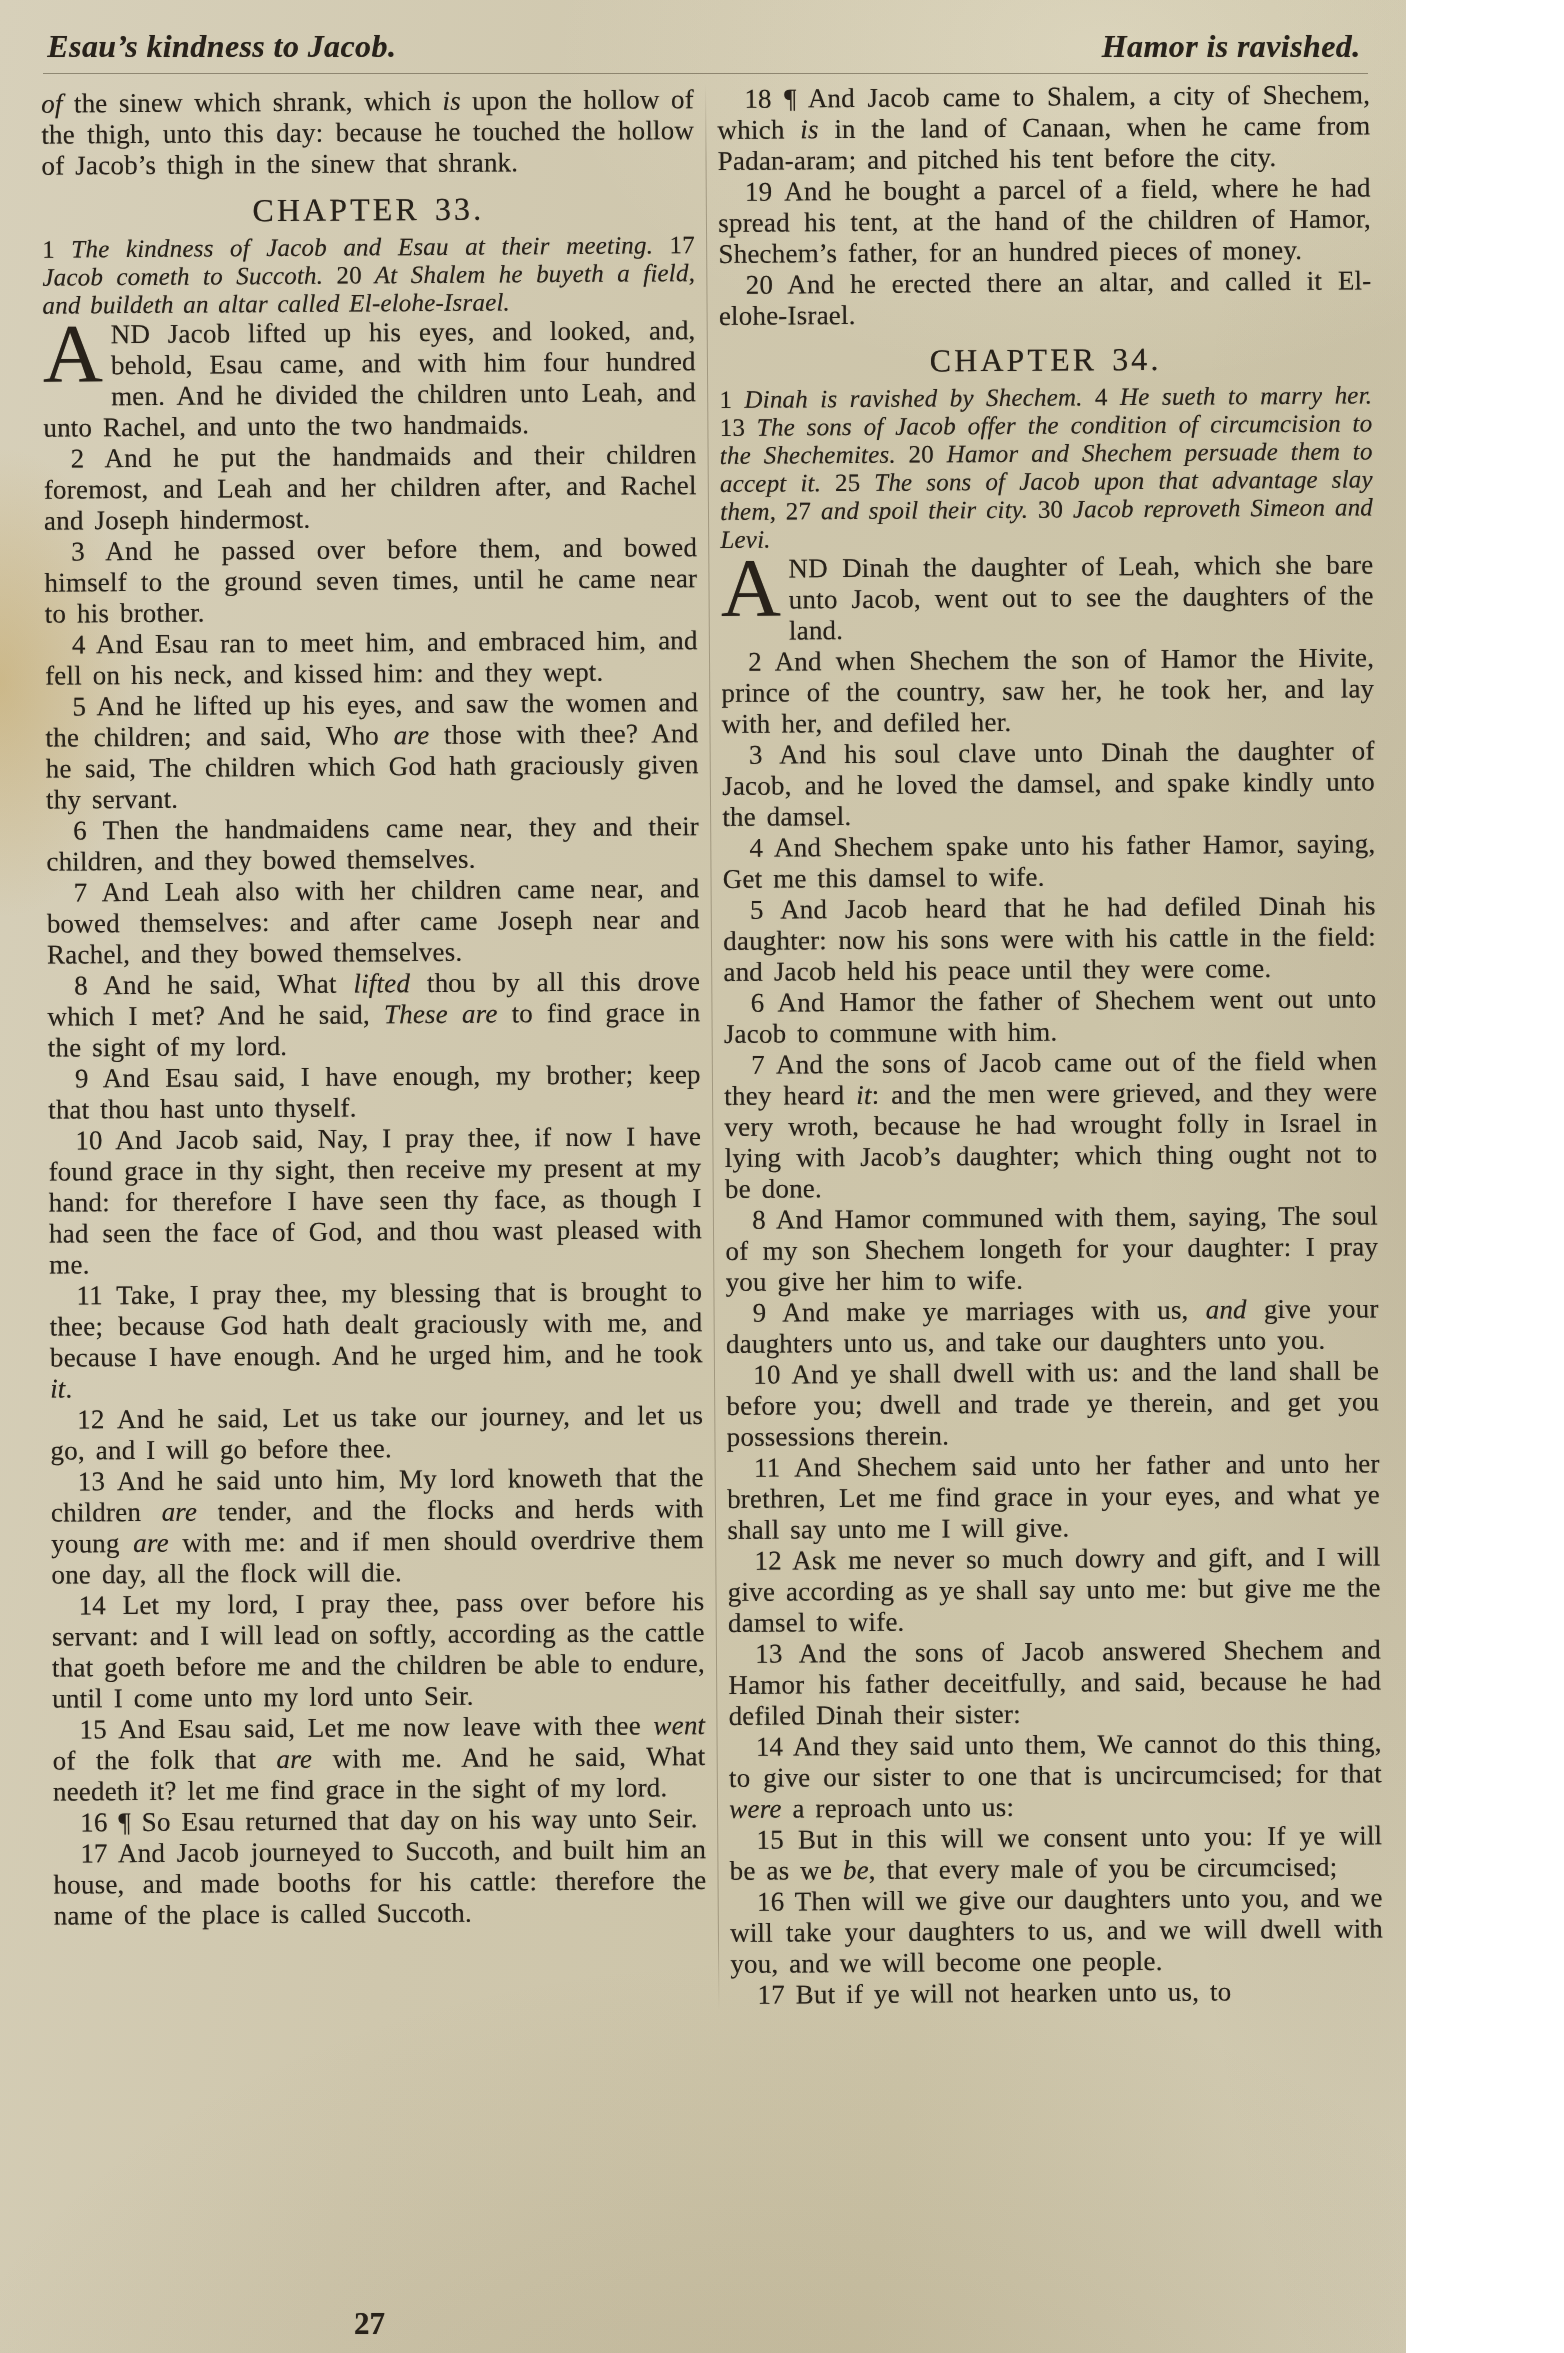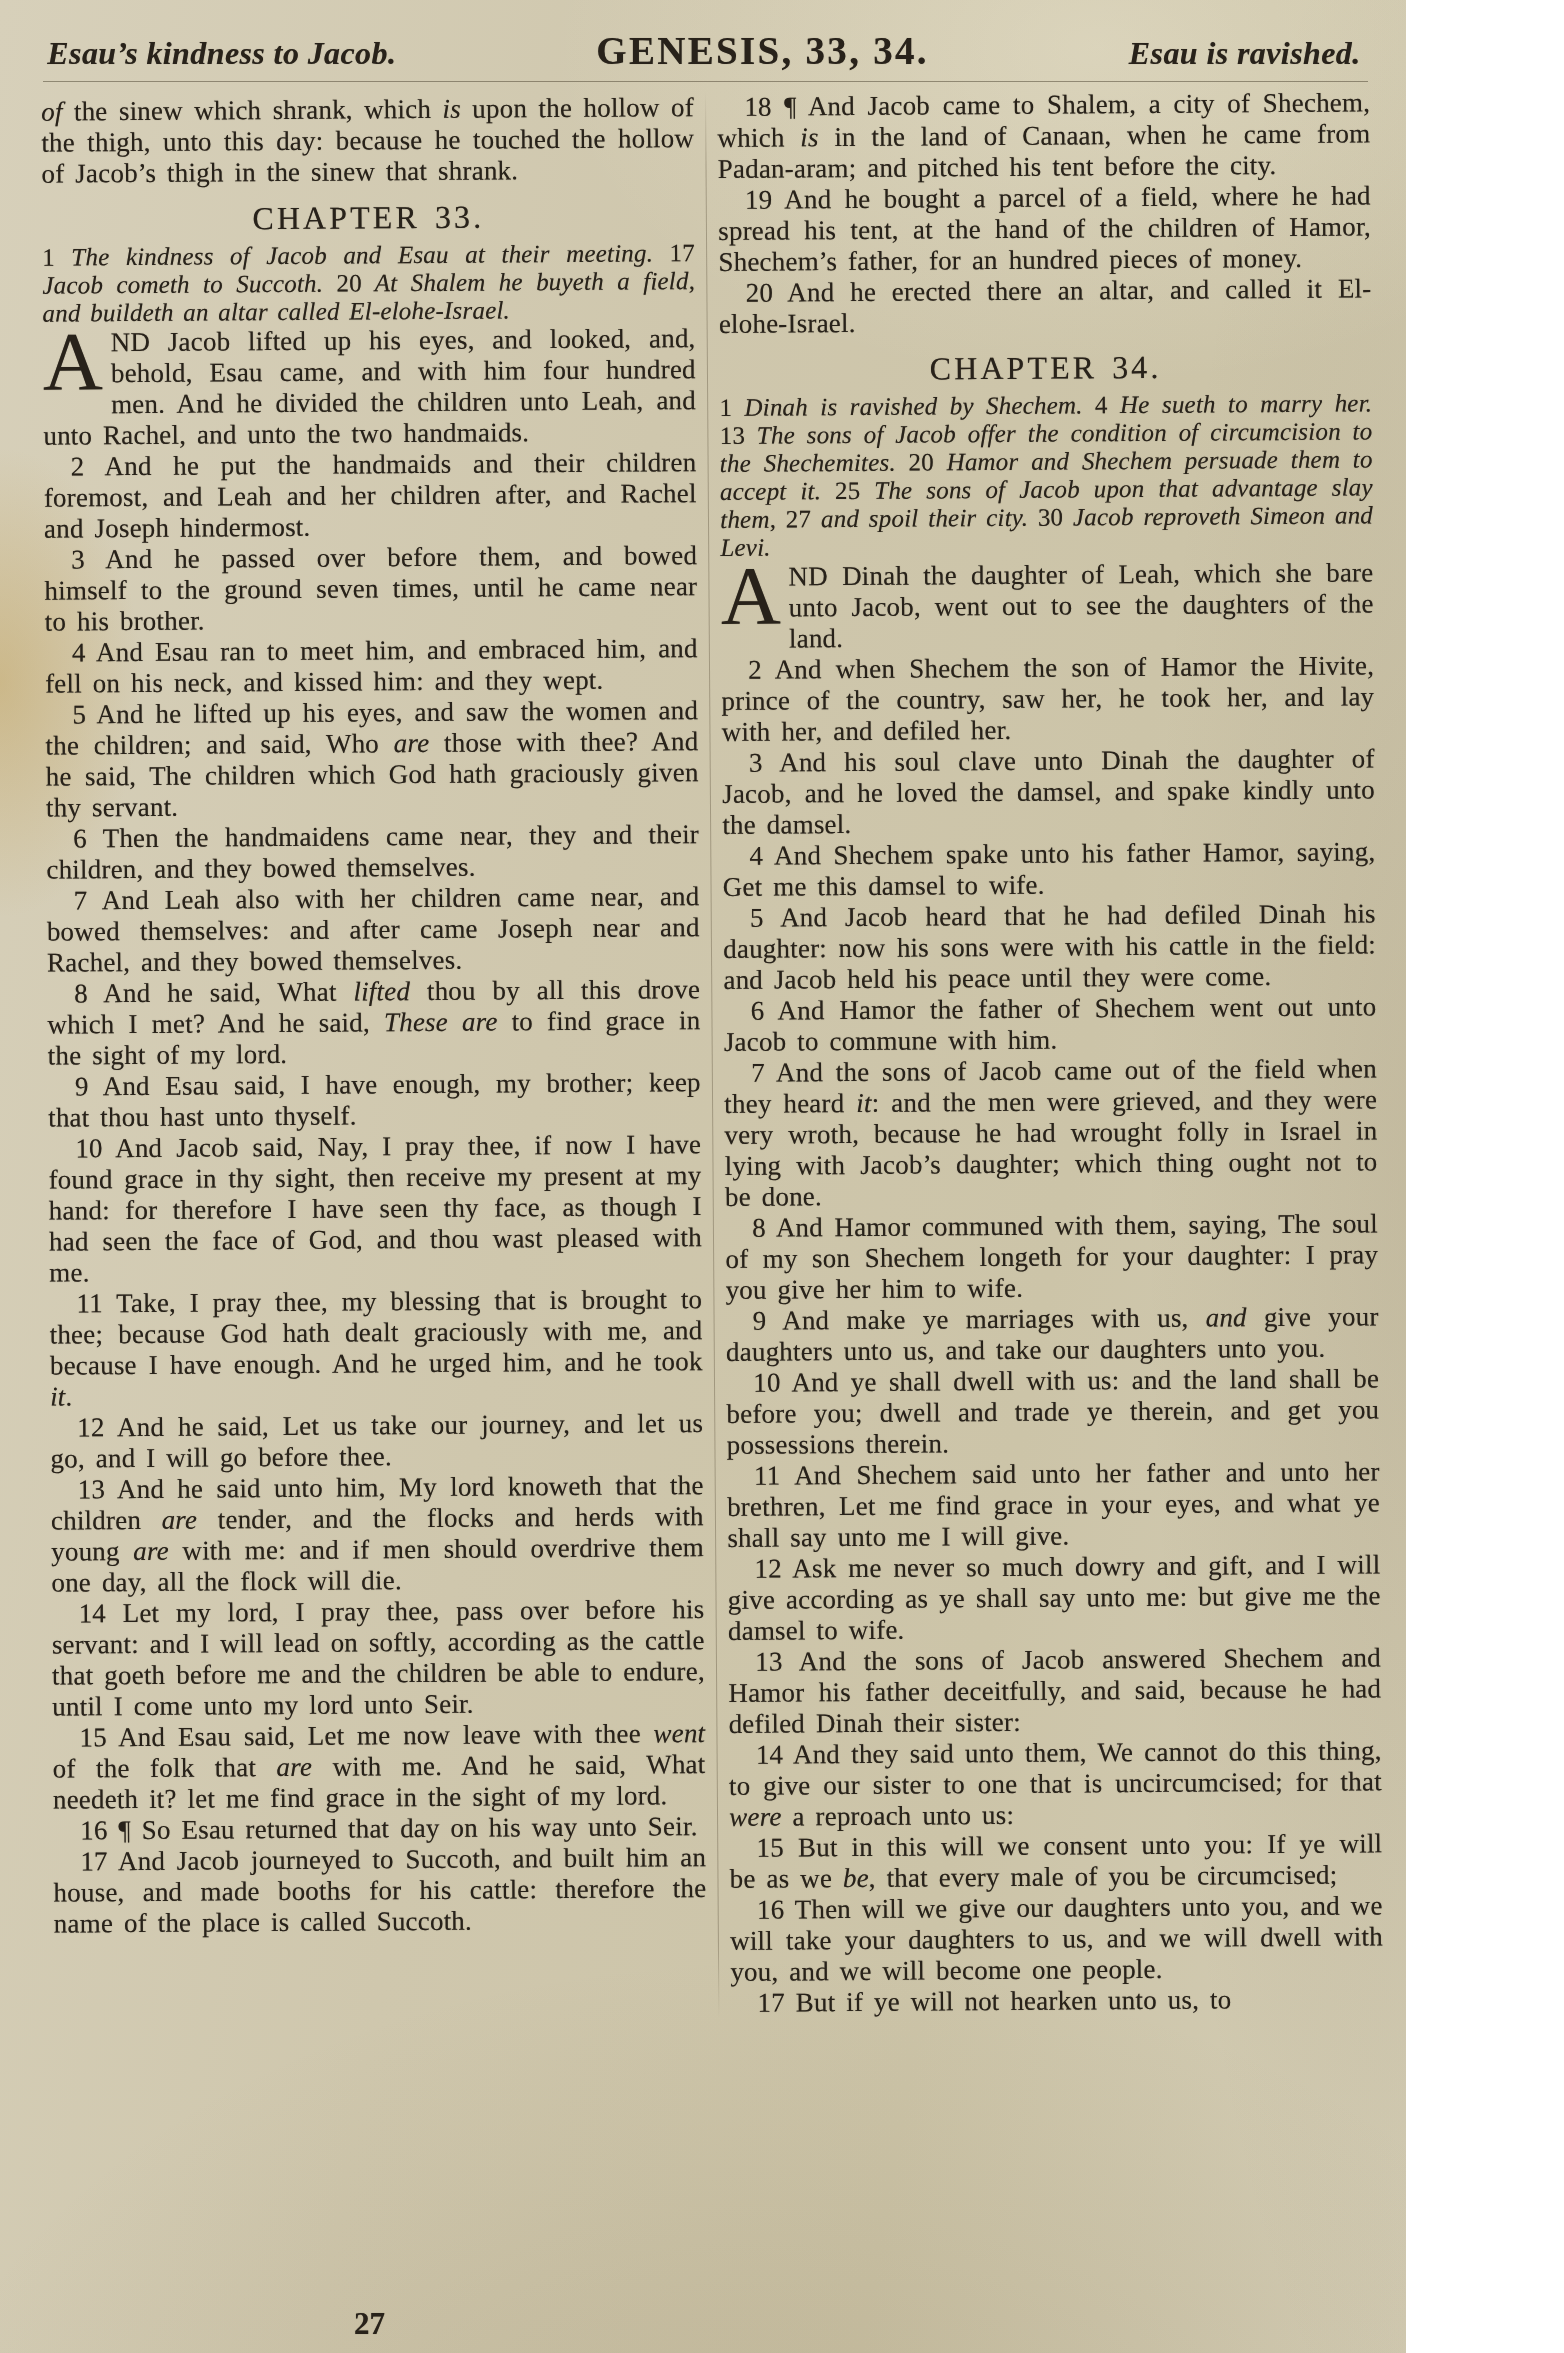--- a/index.html
+++ b/index.html
@@ -77,22 +77,21 @@
     text-shadow: 0 0 0.8px rgba(40,34,26,0.5);
   }
 </style>
 </head>
 <body>
 
 <div class="page">
 
   <header class="running-head">
     <span class="head-side">Esau’s kindness to Jacob.</span>
-    <span class="head-center">GENESIS, 33, 34.</span>
-    <span class="head-side">Esau is ravished.</span>
+    <span class="head-side">Hamor is ravished.</span>
   </header>
 
   <div class="rule"></div>
 
   <main class="columns">
     <section class="col" id="col-left">
         <p class="para"><span class="em">of</span> the sinew which shrank, which <span class="em">is</span> upon the hollow of the thigh, unto this day: because he touched the hollow of Jacob’s thigh in the sinew that shrank.</p>
         <h2 class="chapter">CHAPTER 33.</h2>
         <p class="summary"><span class="em">1</span> The kindness of Jacob and Esau at their meeting. <span class="em">17</span> Jacob cometh to Succoth. <span class="em">20</span> At Shalem he buyeth a field, and buildeth an altar called El-elohe-Israel.</p>
         <p class="verse dropcap"><span class="initial">A</span>ND Jacob lifted up his eyes, and looked, and, behold, Esau came, and with him four hundred men. And he divided the children unto Leah, and unto Rachel, and unto the two handmaids.</p>

